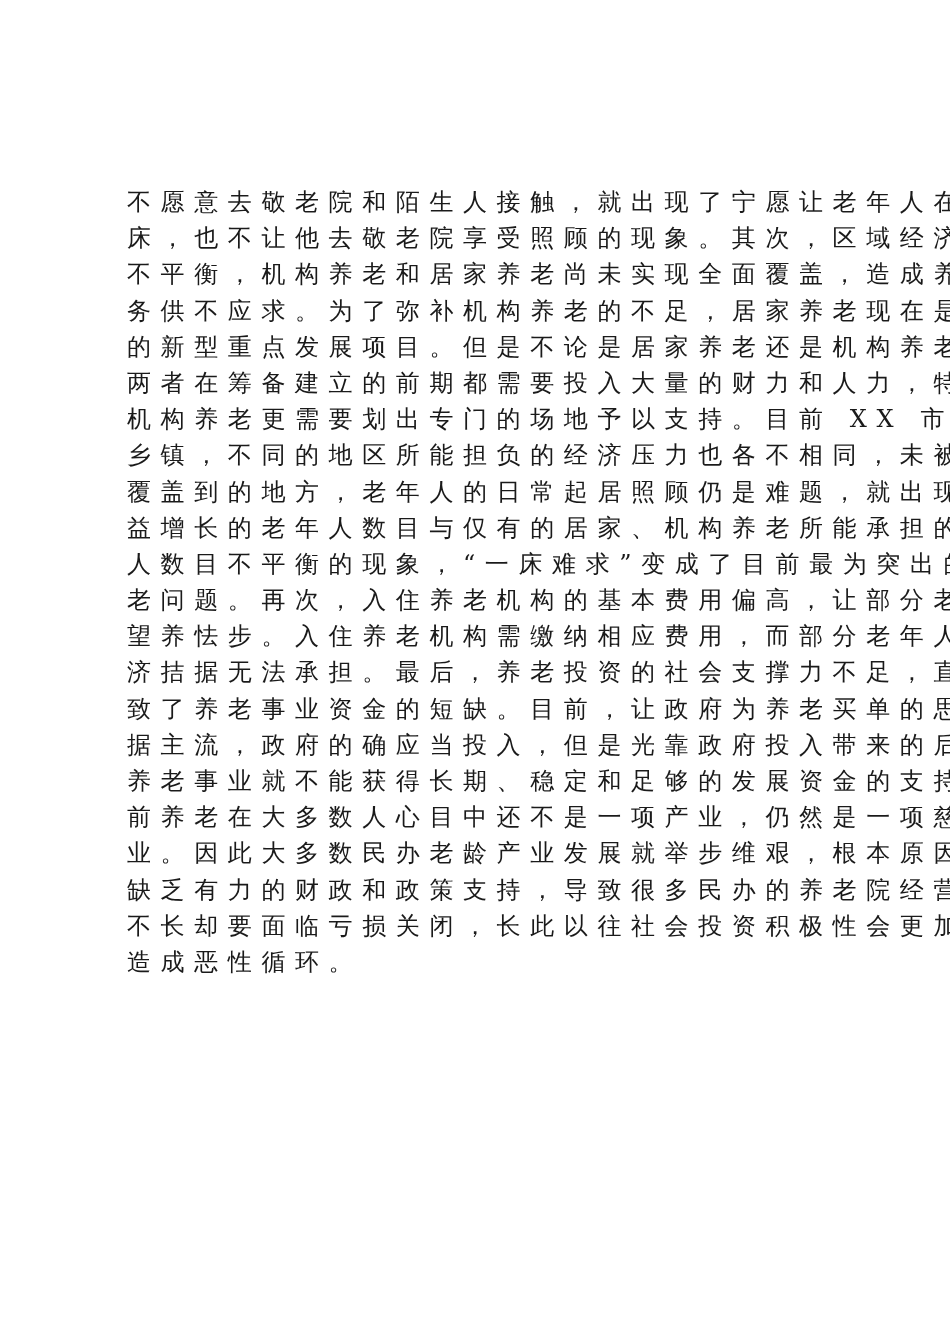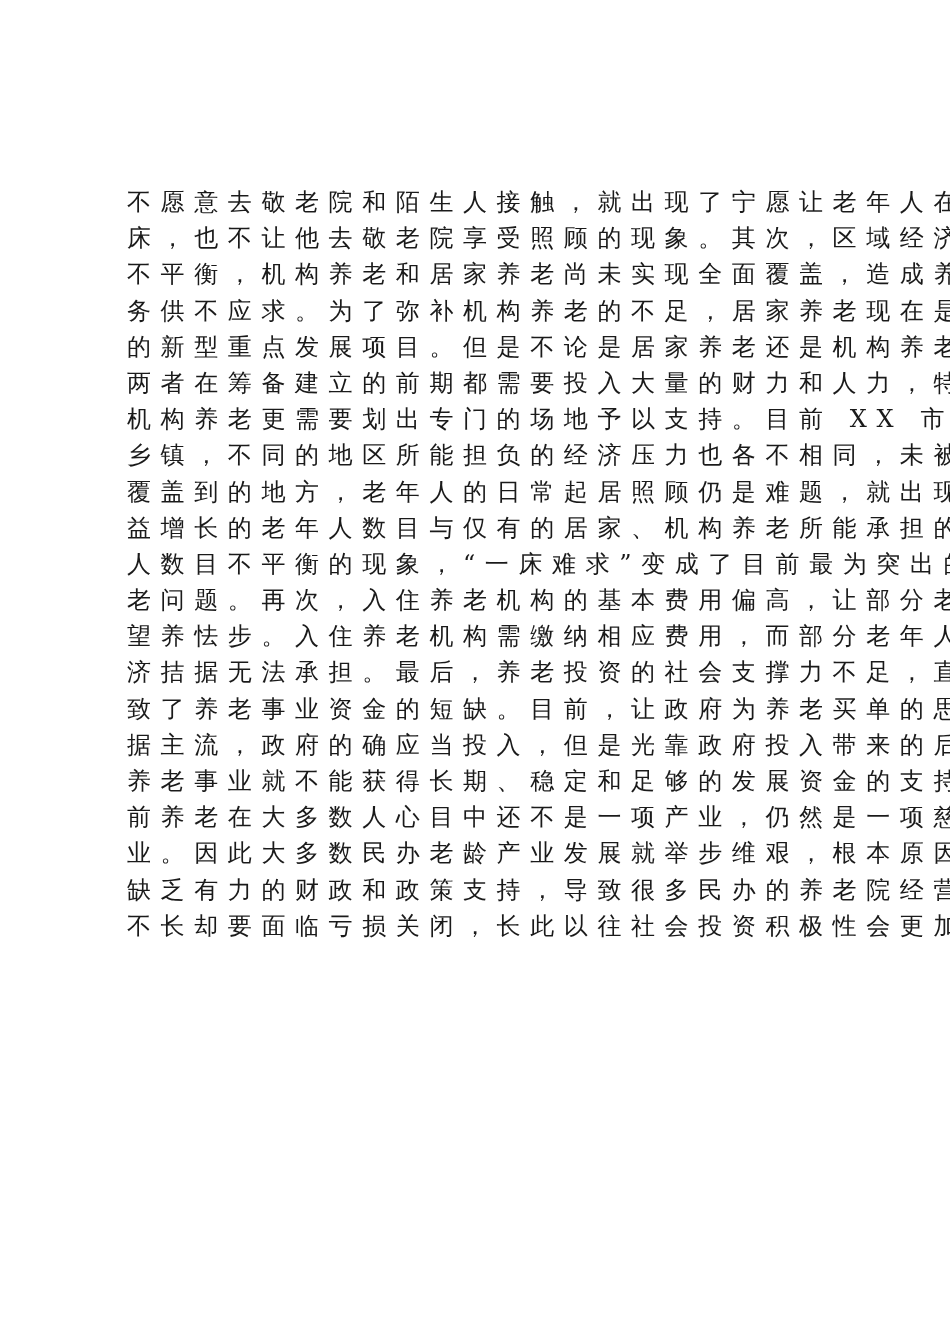--- a/index.html
+++ b/index.html
@@ -57,14 +57,15 @@
     <span class="line">老问题。再次，入住养老机构的基本费用偏高，让部分老年人</span>
     <span class="line">望养怯步。入住养老机构需缴纳相应费用，而部分老年人因经</span>
     <span class="line">济拮据无法承担。最后，养老投资的社会支撑力不足，直接导</span>
     <span class="line">致了养老事业资金的短缺。目前，让政府为养老买单的思想占</span>
     <span class="line">据主流，政府的确应当投入，但是光靠政府投入带来的后果是</span>
     <span class="line">养老事业就不能获得长期、稳定和足够的发展资金的支持。目</span>
     <span class="line">前养老在大多数人心目中还不是一项产业，仍然是一项慈善事</span>
     <span class="line">业。因此大多数民办老龄产业发展就举步维艰，根本原因就是</span>
     <span class="line">缺乏有力的财政和政策支持，导致很多民办的养老院经营时间</span>
     <span class="line">不长却要面临亏损关闭，长此以往社会投资积极性会更加不高，</span>
+    <span class="line">造成恶性循环。</span>
   </div>
 </div>
 
 </body></html>

